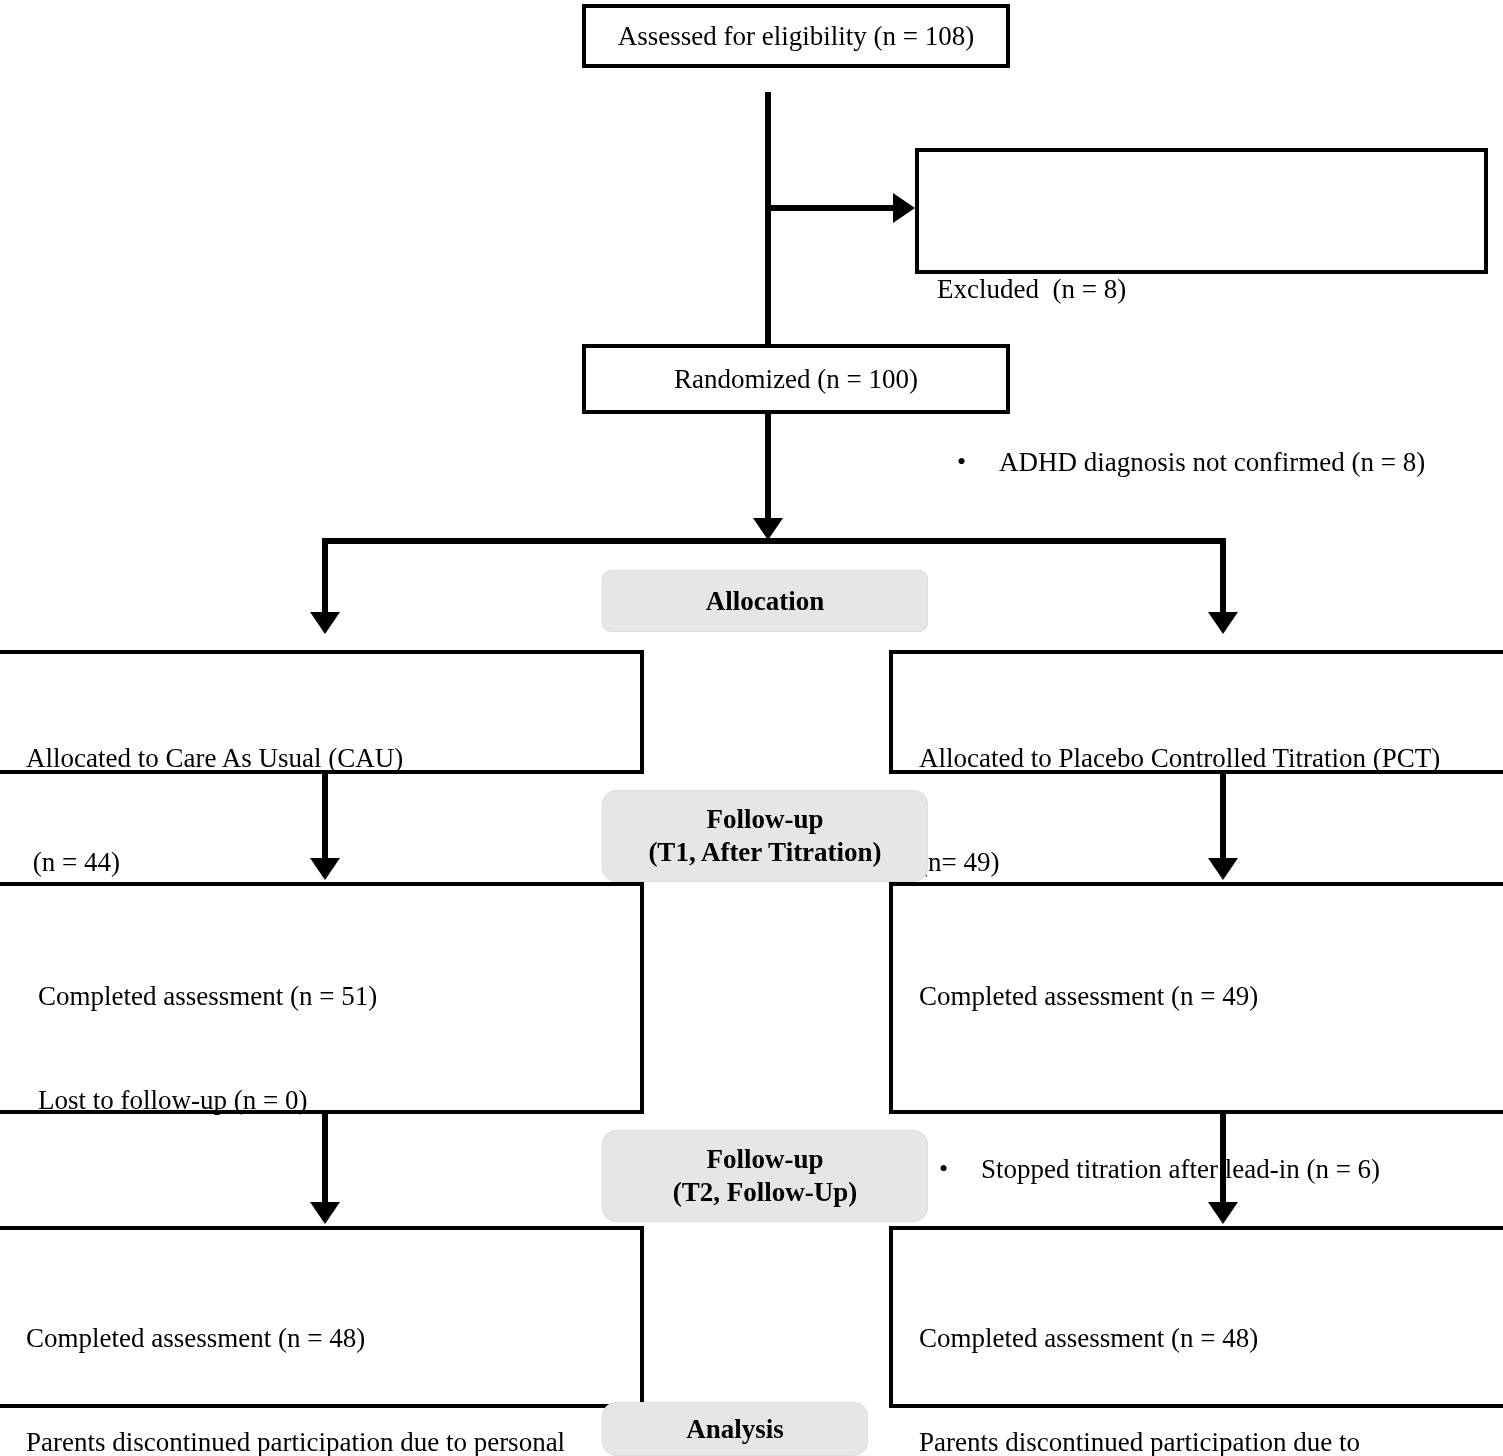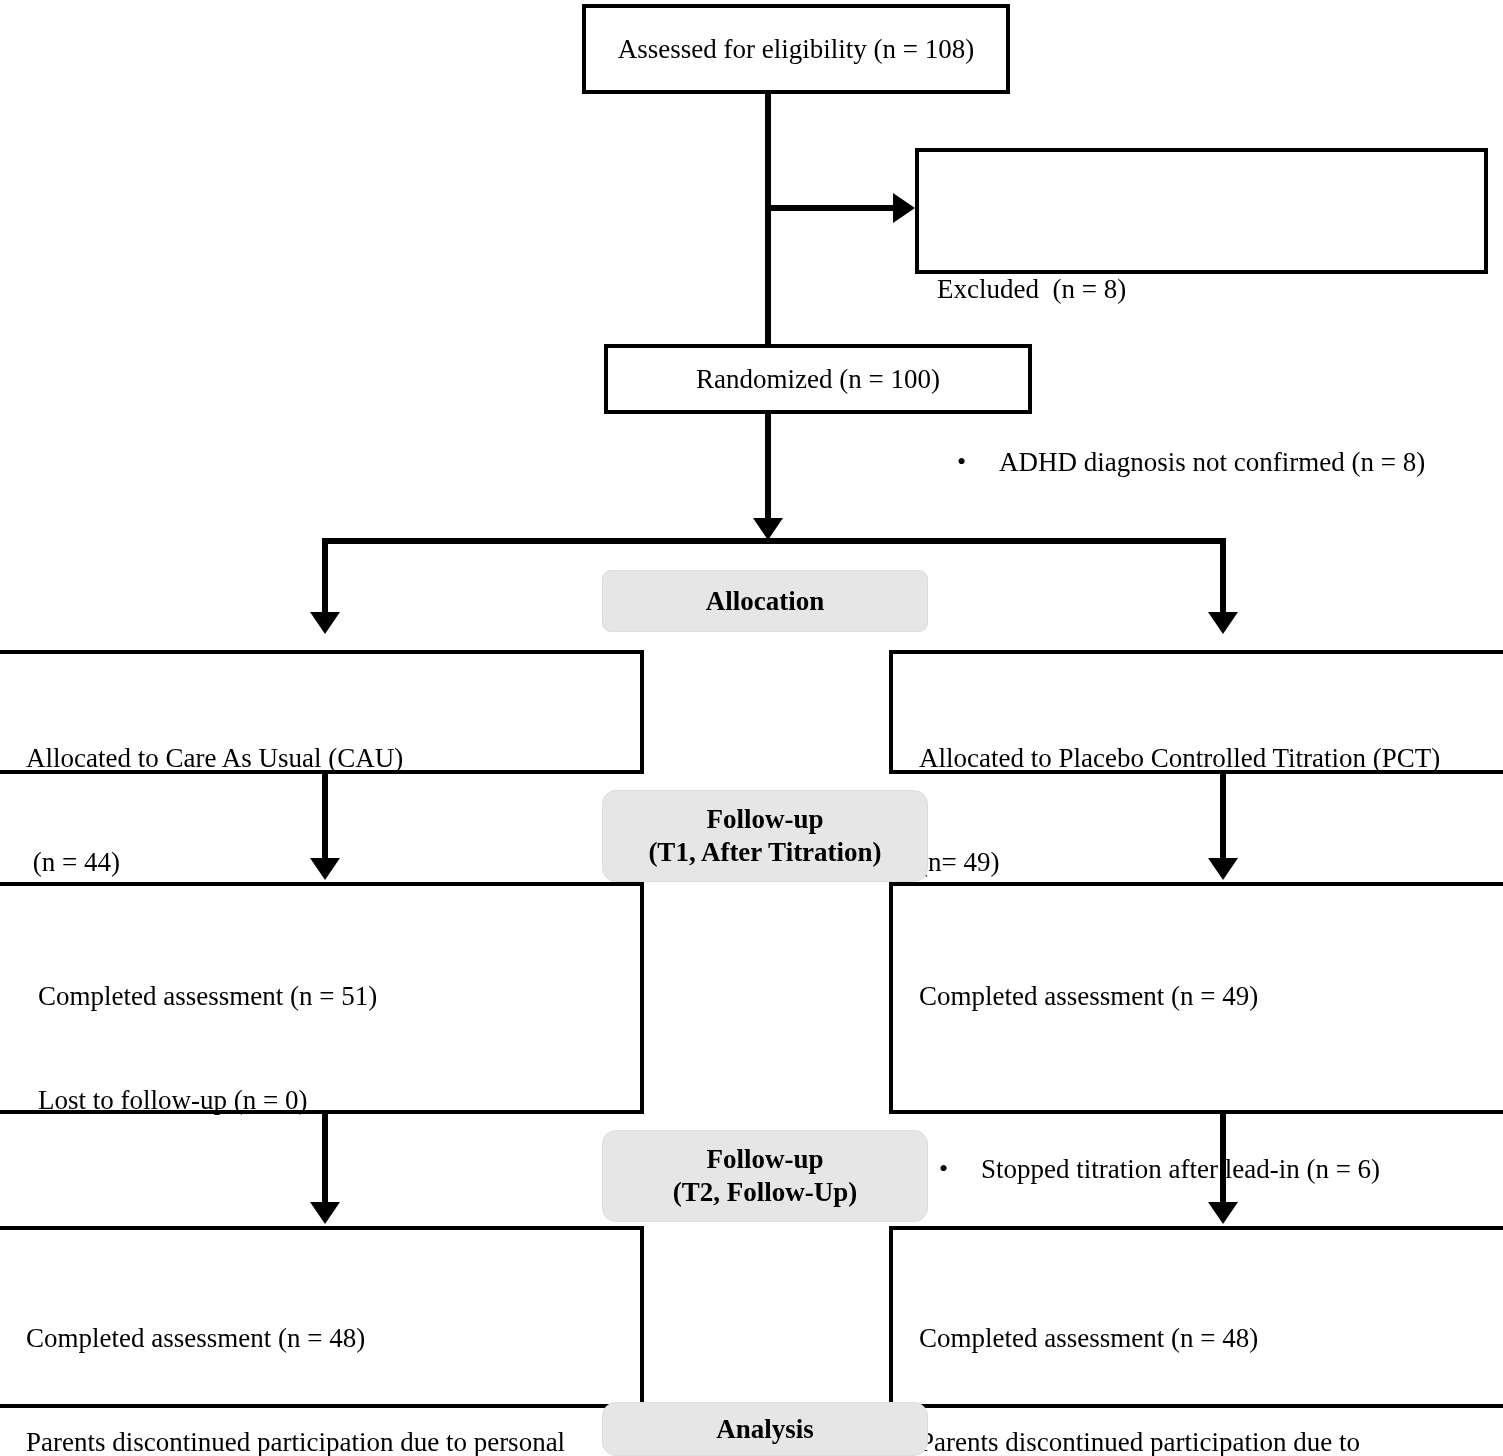--- a/index.html
+++ b/index.html
@@ -130,34 +130,34 @@
   <div class="vline" style="left:322px; top:772px; height:92px;"></div>
   <div class="arrow-down" style="left:310px; top:858px;"></div>
   <div class="vline" style="left:1220px; top:772px; height:92px;"></div>
   <div class="arrow-down" style="left:1208px; top:858px;"></div>
 
   <div class="vline" style="left:322px; top:1112px; height:96px;"></div>
   <div class="arrow-down" style="left:310px; top:1202px;"></div>
   <div class="vline" style="left:1220px; top:1112px; height:96px;"></div>
   <div class="arrow-down" style="left:1208px; top:1202px;"></div>
 
-  <div class="node center" style="left:582px; top:4px; width:428px; height:90px;">
+  <div class="node center" style="left:582px; top:4px; width:428px; height:64px;">
     <div class="node-inner">Assessed for eligibility (n = 108)</div>
   </div>
 
   <div class="node" style="left:915px; top:148px; width:573px; height:126px;">
     <div class="node-inner" style="padding-top:16px;margin-top:35px;">
       <div>Excluded  (n = 8)</div>
       <ul class="blist">
         <li>ADHD diagnosis not confirmed (n = 8)</li>
       </ul>
     </div>
   </div>
 
-  <div class="node center" style="left:582px; top:344px; width:428px; height:70px;margin-left:22px;">
+  <div class="node center" style="left:582px; top:344px; width:428px; height:70px;">
     <div class="node-inner">Randomized (n = 100)</div>
   </div>
 
   <div class="node" style="left:-4px; top:650px; width:648px; height:124px;">
     <div class="node-inner" style="padding-top:18px; padding-left:26px;">
       <div>Allocated to Care As Usual (CAU)</div>
       <div> (n = 44)</div>
     </div>
   </div>
 
@@ -210,17 +210,17 @@
   <div class="banner" style="left:602px; top:790px; width:326px; height:92px;">
     <div>Follow-up</div>
     <div>(T1, After Titration)</div>
   </div>
 
   <div class="banner" style="left:602px; top:1130px; width:326px; height:92px;">
     <div>Follow-up</div>
     <div>(T2, Follow-Up)</div>
   </div>
 
-  <div class="banner" style="left:602px; top:1402px; width:326px; height:54px;">
+  <div class="banner" style="left:602px; top:1402px; width:266px; height:54px;">
     <div>Analysis</div>
   </div>
 
 </div>
 
 </body></html>

